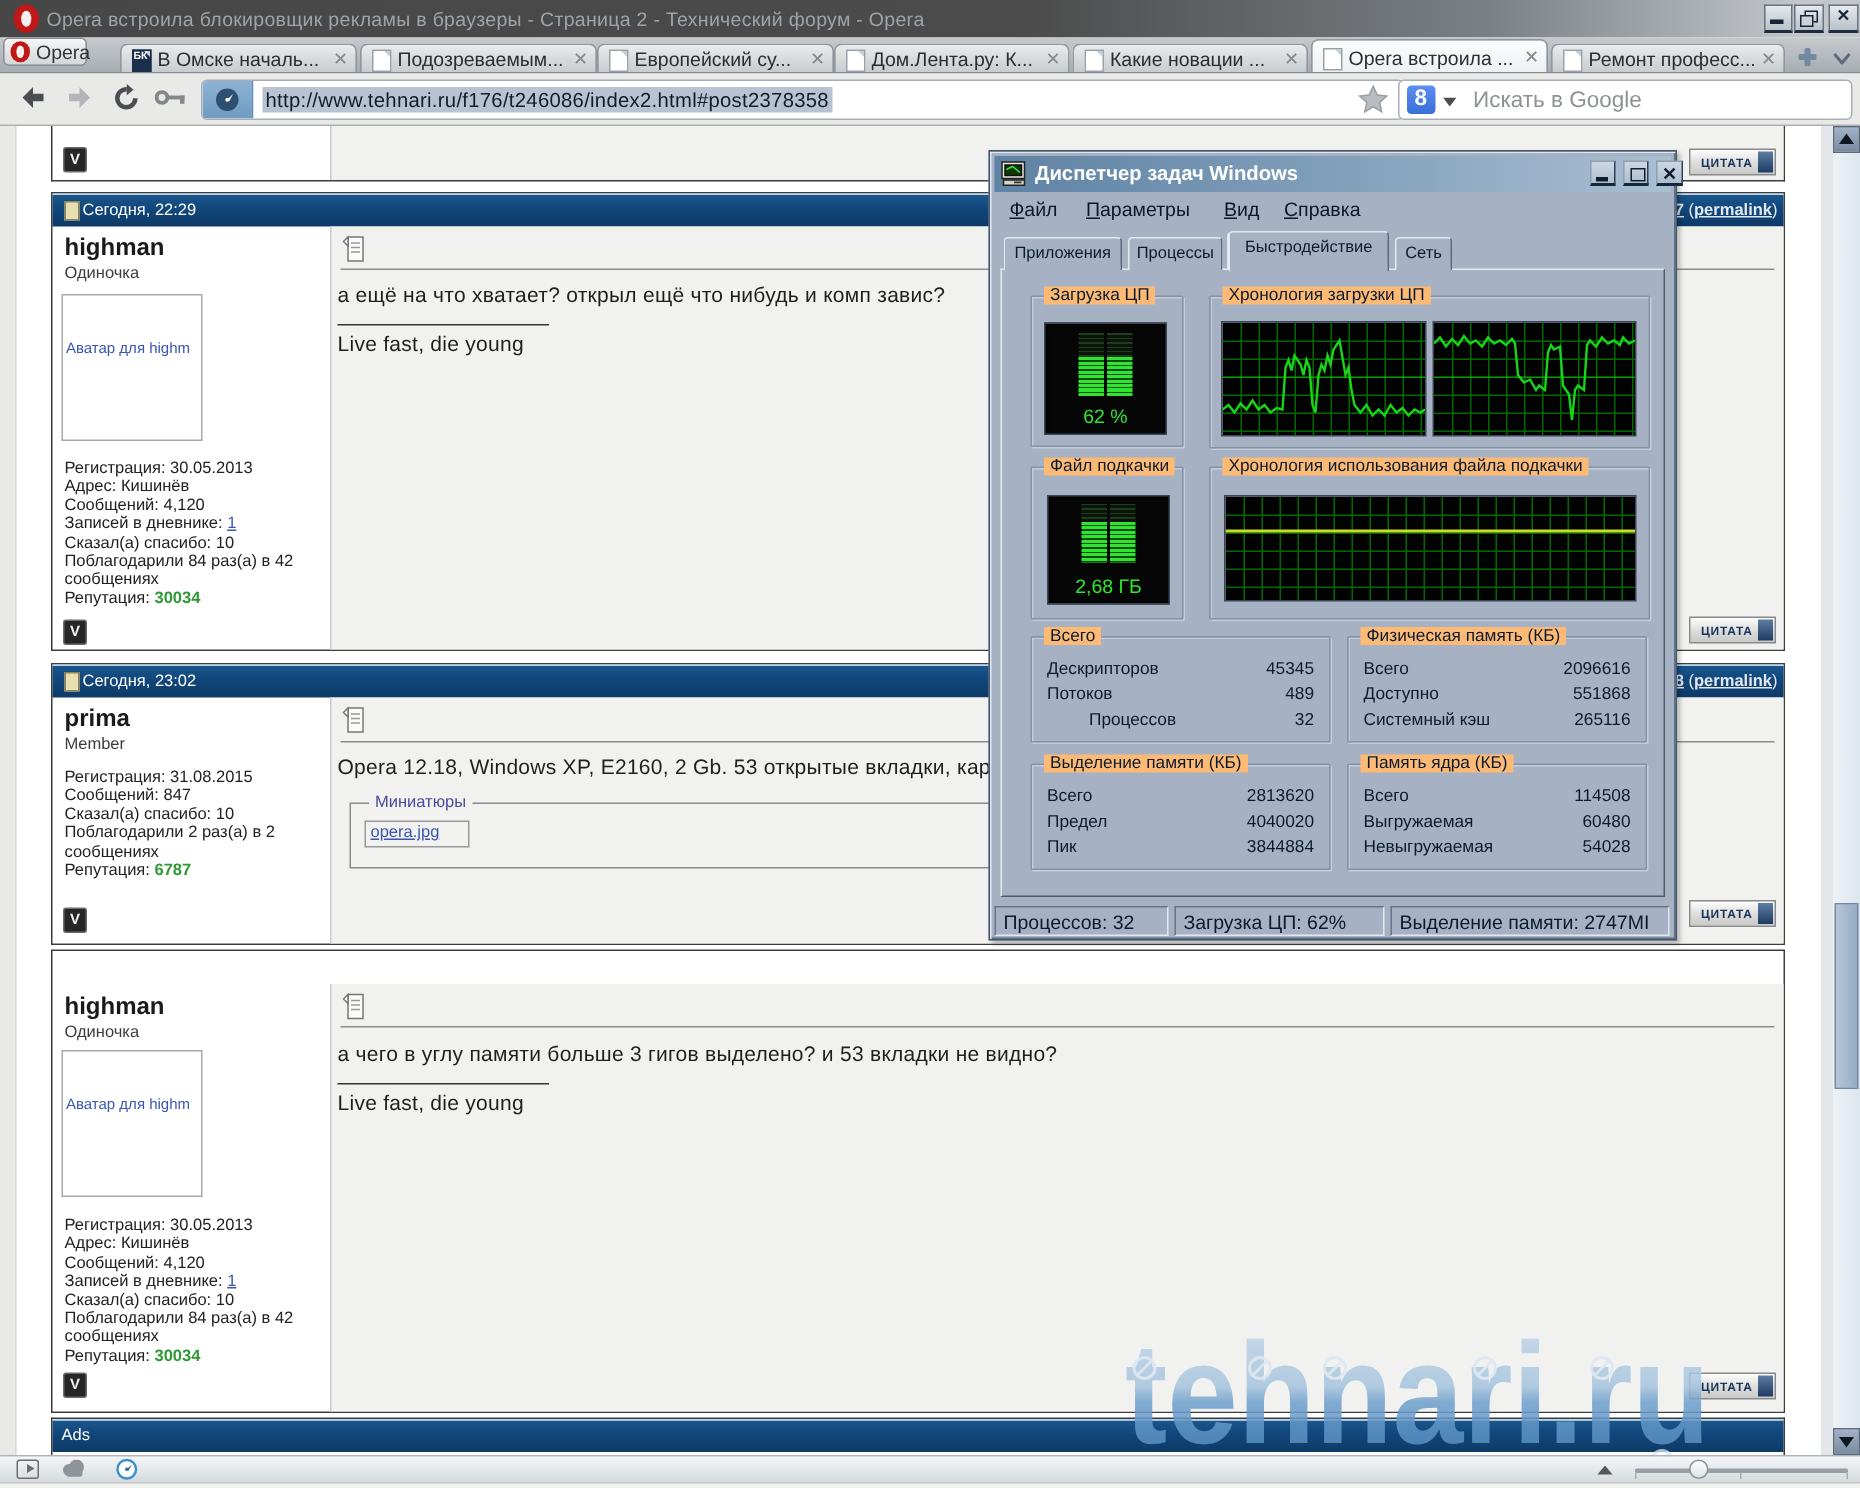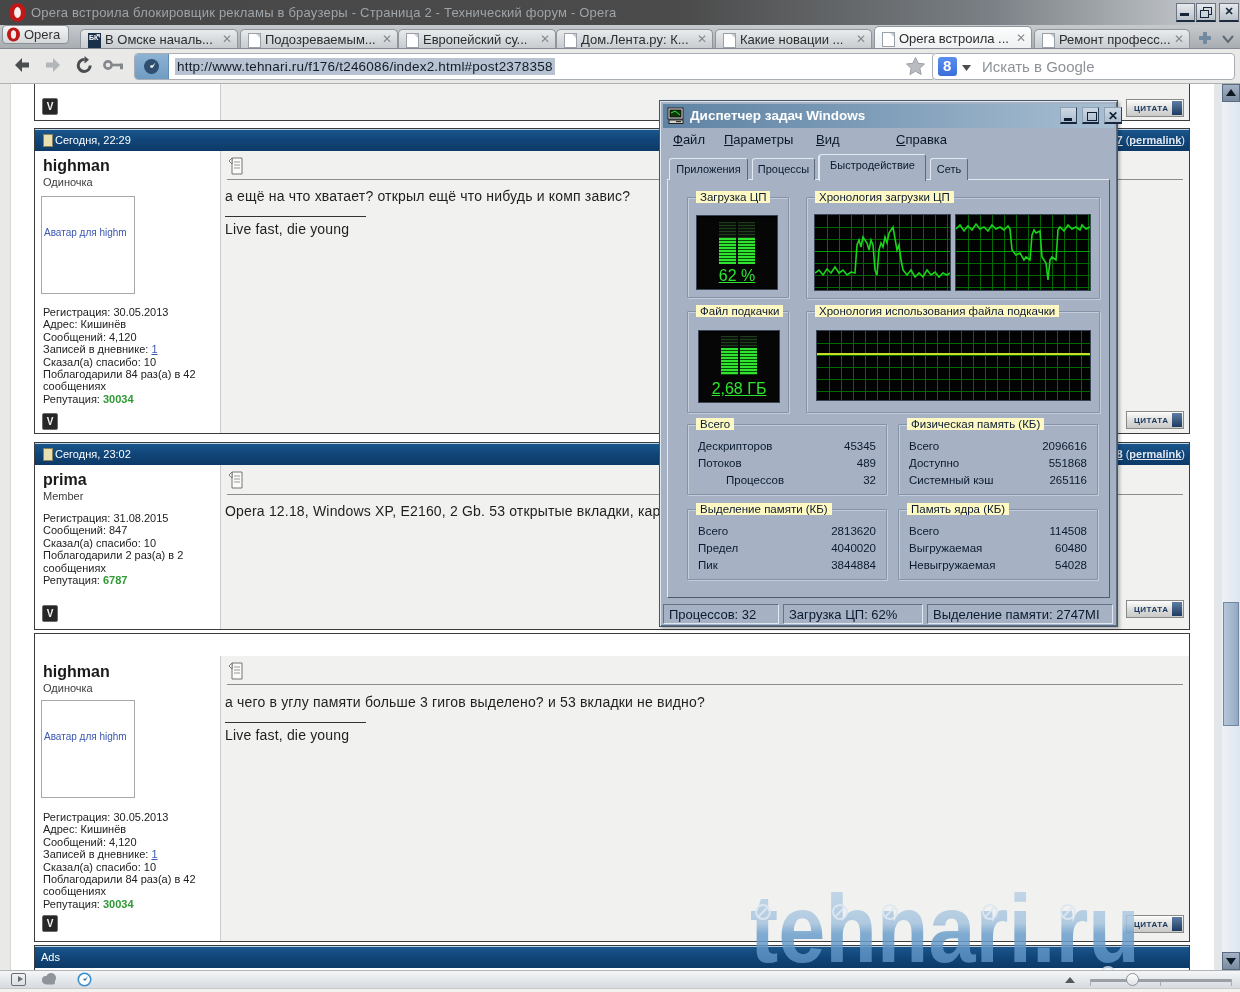--- a/index.html
+++ b/index.html
@@ -66,25 +66,25 @@
 .tmb{position:absolute;top:3px;width:17px;height:17px;background:linear-gradient(180deg,#cdd8e4,#aebdcd);
 border:1px solid #8fa0b2;border-bottom:2px solid #16263c;border-right:1.5px solid #30425a;box-sizing:border-box;}
 .tmm{position:absolute;top:31px;font-size:13px;color:#0a1828;}
 .tmtab{position:absolute;top:57px;height:22px;background:#a6b2c3;border:1px solid #5a6a7c;
 border-top:1px solid #e2e9f0;border-left:1px solid #e2e9f0;border-bottom:none;border-radius:3px 3px 0 0;
 font-size:11px;color:#0a1a30;text-align:center;line-height:21px;box-sizing:border-box;z-index:1;}
 .tmtab.act{top:53px;height:27px;z-index:3;box-shadow:-2px 0 0 -1px #e2e9f0;}
 #tmpage{position:absolute;left:7px;top:78px;width:443px;height:419px;
 border:1px solid #4c5c6e;border-top:1px solid #e2e9f0;border-left:1px solid #e2e9f0;box-sizing:border-box;z-index:0;}
 .gb{position:absolute;border:1px solid #8494a6;border-radius:1px;box-shadow:inset 1px 1px 0 #c4cedb,1px 1px 0 #c4cedb;z-index:2;}
-.gb span{position:absolute;left:8px;top:-7px;background:#fef9c3;padding:0 4px;font-size:11.5px;color:#0a1a30;white-space:nowrap;}
+.gb span{position:absolute;left:8px;top:-7px;background:#fdba74;padding:0 4px;font-size:11.5px;color:#0a1a30;white-space:nowrap;}
 .led{position:absolute;background:#060606;border:1px solid #3a4656;box-shadow:inset 1px 1px 2px #000;z-index:2;}
 .dimled{background:repeating-linear-gradient(180deg,#1d3d1d 0 1px,#0a140a 1px 3px);}
 .litled{background:repeating-linear-gradient(180deg,#30e530 0 2px,#0a4a0a 2px 3px);}
-.ledtxt{position:absolute;left:0;right:0;bottom:4px;text-align:center;font-size:16px;color:#2ee52e;text-decoration:underline;}
+.ledtxt{position:absolute;left:0;right:0;bottom:4px;text-align:center;font-size:13px;color:#2ee52e;}
 .gr{z-index:2;border:1px solid #3a4656;}
 .sr{position:absolute;left:10px;right:10px;font-size:11.5px;color:#0a1a30;}
 .sr em{font-style:normal;}
 .sr b{position:absolute;right:0;font-weight:normal;}
 .tmst{position:absolute;top:503px;height:20px;background:#a6b2c3;font-size:13px;color:#0a1a30;
 border:1px solid;border-color:#64748a #dfe7ef #dfe7ef #64748a;padding:2px 0 0 5px;box-sizing:border-box;}
 #statusbar{position:absolute;left:0;top:970px;width:1240px;height:18px;
 background:linear-gradient(180deg,#f4f6f8,#d6dbdf);border-top:1px solid #b0b5b9;box-sizing:border-box;}
 </style></head>
 <body>
@@ -97,21 +97,21 @@
  <div class="wbtn" style="left:1176px;">
    <div class="a" style="left:3px;top:9px;width:9px;height:3px;background:#16243a"></div>
     </div>
  <div class="wbtn" style="left:1196px;width:18px;">
    <div class="a" style="left:6px;top:3px;width:7px;height:6px;border:1.5px solid #16243a"></div>
    <div class="a" style="left:3px;top:6px;width:7px;height:6px;border:1.5px solid #16243a;background:#ccd2d8"></div>
     </div>
  <div class="wbtn" style="left:1219px;width:18px;">✕</div>
 </div>
 <div id="tabbar">
- <div class="a" style="left:2px;top:0px;width:67px;height:19px;border:1px solid #8a9096;border-radius:4px;
+ <div class="a" style="left:2px;top:0px;width:56px;height:19px;border:1px solid #8a9096;border-radius:4px;
   background:linear-gradient(180deg,#f5f6f6,#d4d7d9);box-sizing:border-box;padding-left:28px;">
   <svg class="a" style="left:3px;top:1px" width="15" height="15" viewBox="0 0 15 15">
    <ellipse cx="7.5" cy="7.5" rx="6.5" ry="7" fill="#c01818"></ellipse>
    <ellipse cx="7.5" cy="7.5" rx="2.6" ry="4.2" fill="#f5eeee"></ellipse>
       </svg>
   <div class="a" style="left:21px;top:1px;font-size:13px;color:#333;">Opera</div>
  </div>
  <div class="tab" style="left:80px;width:158px;">
   <div class="fav" style="background:#1a2f4a;border-color:#1a2f4a;"></div>
   <div class="a" style="left:8px;top:4px;font-size:7px;font-weight:bold;color:#fff;z-index:2;">БК</div>
@@ -250,20 +250,26 @@
   <div class="vico" style="top:162px;">V</div>
   <svg class="micon" style="left:193px;top:28px;" viewBox="0 0 15 18">
    <path d="M4 1 L14 1 L14 17 L4 17 Z" fill="#fafaf8" stroke="#777" stroke-width="1"></path>
    <path d="M4 1 L1 4 L4 7 Z" fill="#fff" stroke="#777" stroke-width="1"></path>
    <line x1="6" y1="5" x2="12" y2="5" stroke="#999"></line>
         <line x1="6" y1="8" x2="12" y2="8" stroke="#999"></line>
    <line x1="6" y1="11" x2="12" y2="11" stroke="#999"></line>
       </svg>
   <div class="mline" style="left:192px;top:51px;width:956px;"></div>
   <div class="mtext" style="left:190px;top:60px;">Opera 12.18, Windows XP, E2160, 2 Gb. 53 открытые вкладки, картинка.</div>
+  <div class="a" style="left:198px;top:92px;width:430px;height:42px;border:1px solid #8a8a8a;">
+   <div class="a" style="left:12px;top:-7px;background:#f1f1ef;padding:0 4px;font-size:11px;color:#4a4a9a;">Миниатюры</div>
+   <div class="a" style="left:9px;top:11px;width:68px;height:16px;border:1px solid #999;">
+    <div class="a" style="left:3px;top:1px;font-size:11px;color:#3b56b0;text-decoration:underline;">opera.jpg</div>
+   </div>
+  </div>
   <div class="quote" style="left:1091px;top:157px;">
         <i>ЦИТАТА</i>
         <b></b>
       </div>
  </div>
 
  <div class="post" style="top:549px;height:309px;">
   <div class="msgcell" style="top:22px;"></div>
   <div class="uname" style="top:29px;">highman</div>
   <div class="utitle" style="top:48px;">Одиночка</div>
@@ -348,21 +354,21 @@
         <div class="a" style="left:3px;top:10px;width:8px;height:2.5px;background:#0e1e33"></div>
       </div>
   <div class="tmb" style="left:419px;">
         <div class="a" style="left:3.5px;top:3.5px;width:8px;height:7px;border:1.6px solid #0e1e33"></div>
       </div>
   <div class="tmb" style="left:441px;width:18px;font-size:12px;font-weight:bold;color:#0e1e33;text-align:center;line-height:17px;">✕</div>
  </div>
  <div class="tmm" style="left:13px;"><u>Ф</u>айл</div>
  <div class="tmm" style="left:64px;"><u>П</u>араметры</div>
  <div class="tmm" style="left:156px;"><u>В</u>ид</div>
- <div class="tmm" style="left:196px;margin-left:40px;"><u>С</u>правка</div>
+ <div class="tmm" style="left:196px;"><u>С</u>правка</div>
  <div class="tmtab" style="left:9px;width:79px;">Приложения</div>
  <div class="tmtab" style="left:92px;width:63px;">Процессы</div>
  <div class="tmtab act" style="left:159px;width:107px;">Быстродействие</div>
  <div class="tmtab" style="left:270px;width:38px;">Сеть</div>
  <div id="tmpage"></div>
 
  <div class="gb" style="left:27px;top:96px;width:100px;height:99px;">
       <span>Загрузка ЦП</span>
     </div>
  <div class="led" style="left:36px;top:114px;width:80px;height:73px;">

